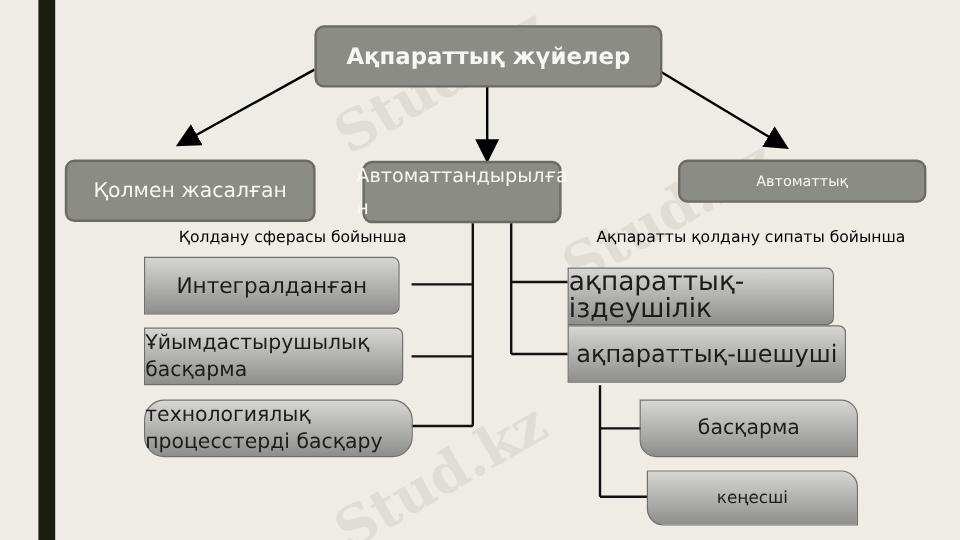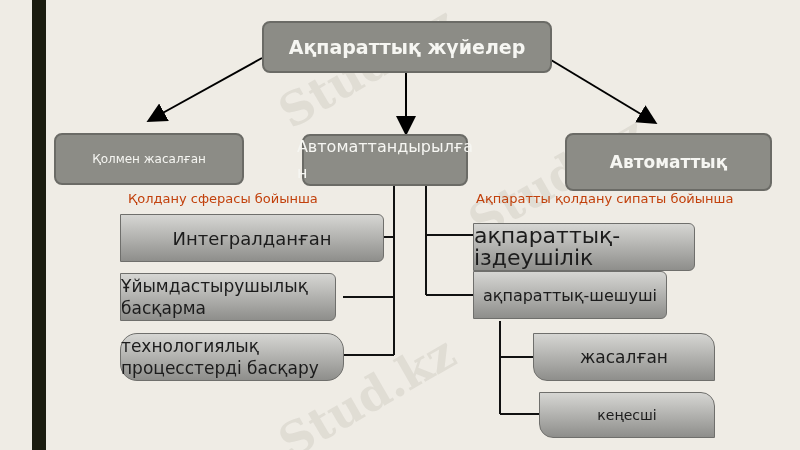--- a/index.html
+++ b/index.html
@@ -6,21 +6,21 @@
   body { width:800px; height:450px; background:#efece5; position:relative; overflow:hidden;
          font-family:"DejaVu Sans", sans-serif; }
   .vbar { position:absolute; left:32px; top:0; width:14px; height:450px; background:#1b1c10; }
   .box { position:absolute; box-sizing:border-box; display:flex; align-items:center; justify-content:center;
          text-align:left; }
   .dark { background:#8c8c86; border:2px solid #6b6b66; border-radius:8px; color:#f6f6f2; }
   .grad { background:linear-gradient(#d6d6d3, #8e8e8b); border:1px solid #6f6f6c; color:#1c1c1c;
           border-radius:0 6px 6px 0; }
   .grad2 { background:linear-gradient(#d6d6d3, #8e8e8b); border:1px solid #6f6f6c; color:#1c1c1c;
            border-radius:0 14px 0 14px; }
-  .lbl { position:absolute; font-size:13px; color:#c2410c; }
+  .lbl { position:absolute; font-size:13px; color:#000000;margin-left:21px; }
   svg { position:absolute; left:0; top:0; }
   .wm { position:absolute; font-family:"DejaVu Serif", serif; font-weight:bold; font-size:46px;
         color:rgba(180,175,165,0.25); transform:rotate(-30deg); white-space:nowrap; }
 </style>
 </head>
 <body>
 
 <div class="vbar"></div>
 
 <div class="wm" style="left:270px;top:40px;">Stud.kz</div>
@@ -45,28 +45,28 @@
     <line x1="426" y1="235" x2="473" y2="235"></line>
     <line x1="426" y1="295" x2="473" y2="295"></line>
     <line x1="500" y1="321" x2="500" y2="414"></line>
     <line x1="500" y1="357" x2="535" y2="357"></line>
     <line x1="500" y1="414" x2="540" y2="414"></line>
   </g>
 </svg>
 
 <div class="box dark" style="left:262px;top:21px;width:290px;height:52px;font-size:19px;font-weight:bold;">Ақпараттық жүйелер</div>
 
-<div class="box dark" style="left:54px;top:133px;width:190px;height:52px;font-size:12px;">Қолмен жасалған</div>
+<div class="box dark" style="left:54px;top:133px;width:209px;height:52px;font-size:17px;">Қолмен жасалған</div>
 <div class="box dark" style="left:302px;top:134px;width:166px;height:52px;font-size:16px;line-height:26px;">Автоматтандырылға н</div>
-<div class="box dark" style="left:565px;top:133px;width:207px;height:58px;font-size:17px;font-weight:bold;">Автоматтық</div>
+<div class="box dark" style="left:565px;top:133px;width:207px;height:36px;font-size:12px;">Автоматтық</div>
 
 <div class="lbl" style="left:128px;top:191px;">Қолдану сферасы бойынша</div>
 <div class="lbl" style="left:476px;top:191px;">Ақпаратты қолдану сипаты бойынша</div>
 
-<div class="box grad" style="left:120px;top:214px;width:264px;height:48px;font-size:18px;">Интегралданған</div>
+<div class="box grad" style="left:120px;top:214px;width:213px;height:48px;font-size:18px;">Интегралданған</div>
 <div class="box grad" style="left:120px;top:273px;width:216px;height:48px;font-size:17px;line-height:22px;">Ұйымдастырушылық басқарма</div>
 <div class="box grad" style="left:120px;top:333px;width:224px;height:48px;font-size:17px;line-height:22px;border-radius:17px;">технологиялық процесстерді басқару</div>
 
 <div class="box grad" style="left:473px;top:223px;width:222px;height:48px;font-size:22px;line-height:22px;">ақпараттық-іздеушілік</div>
-<div class="box grad" style="left:473px;top:271px;width:194px;height:48px;font-size:16px;">ақпараттық-шешуші</div>
+<div class="box grad" style="left:473px;top:271px;width:232px;height:48px;font-size:20px;">ақпараттық-шешуші</div>
 
-<div class="box grad2" style="left:533px;top:333px;width:182px;height:48px;font-size:17px;">жасалған</div>
+<div class="box grad2" style="left:533px;top:333px;width:182px;height:48px;font-size:17px;">басқарма</div>
 <div class="box grad2" style="left:539px;top:392px;width:176px;height:46px;font-size:14px;">кеңесші</div>
 
 </body></html>

